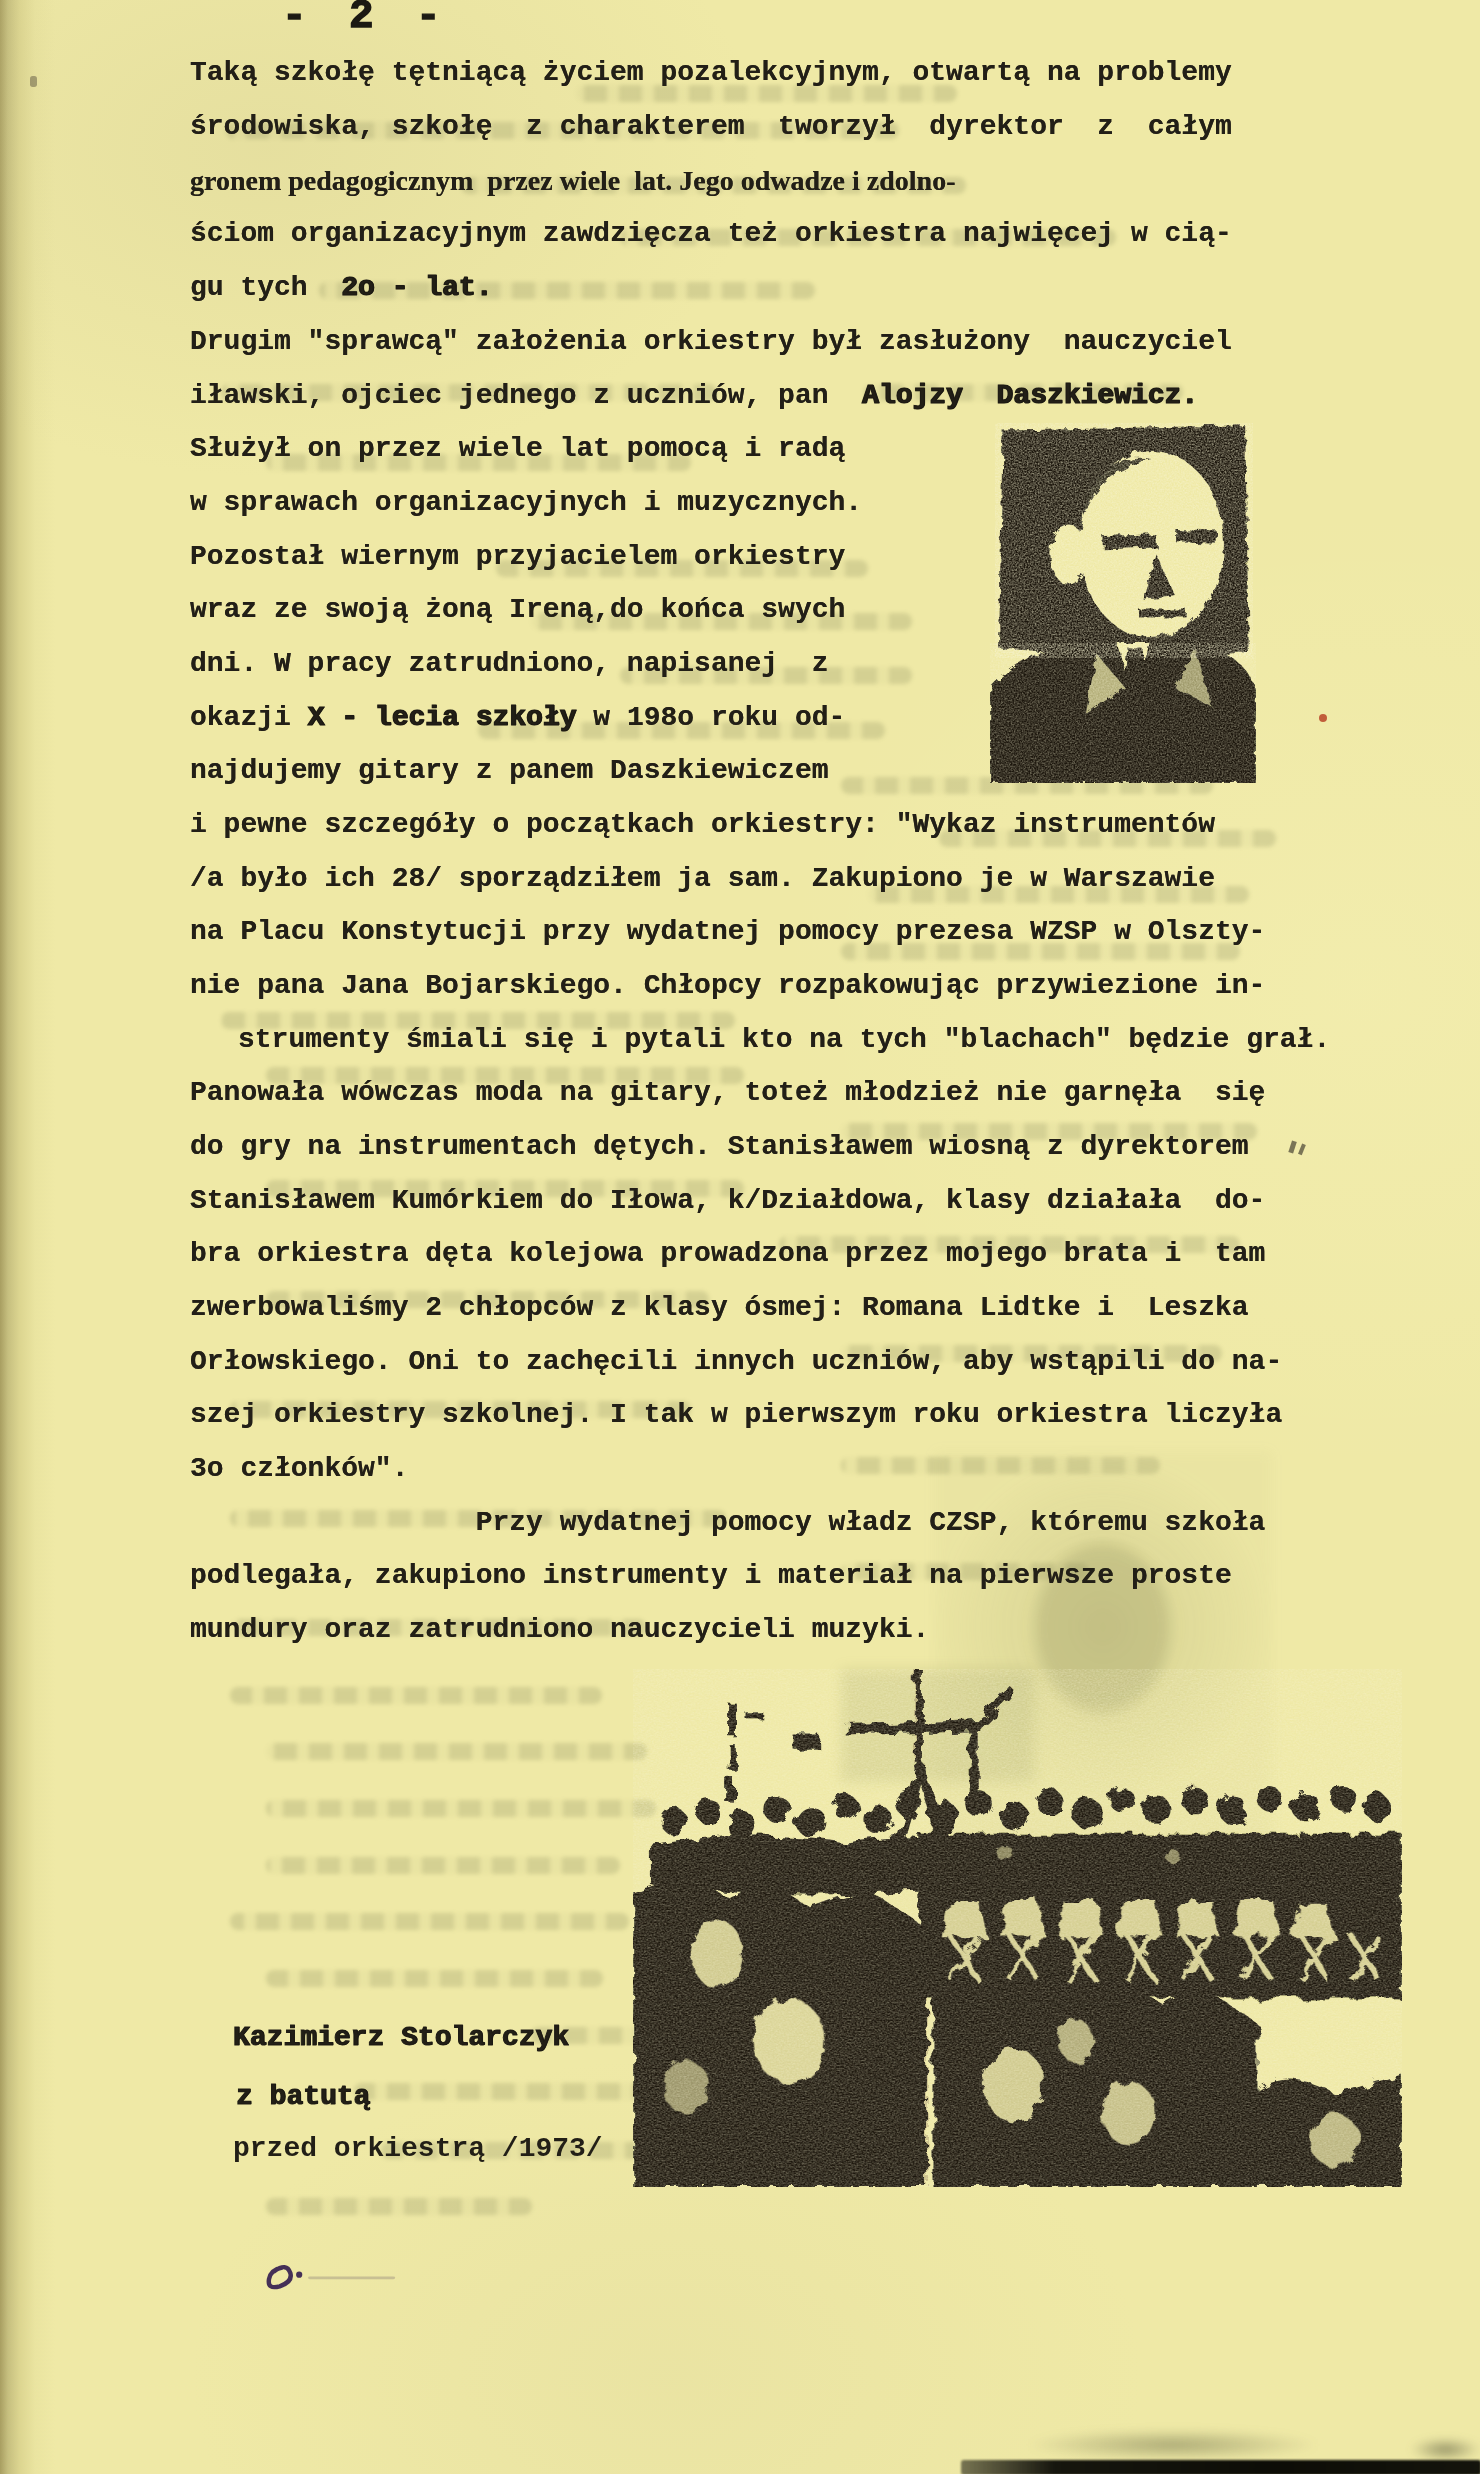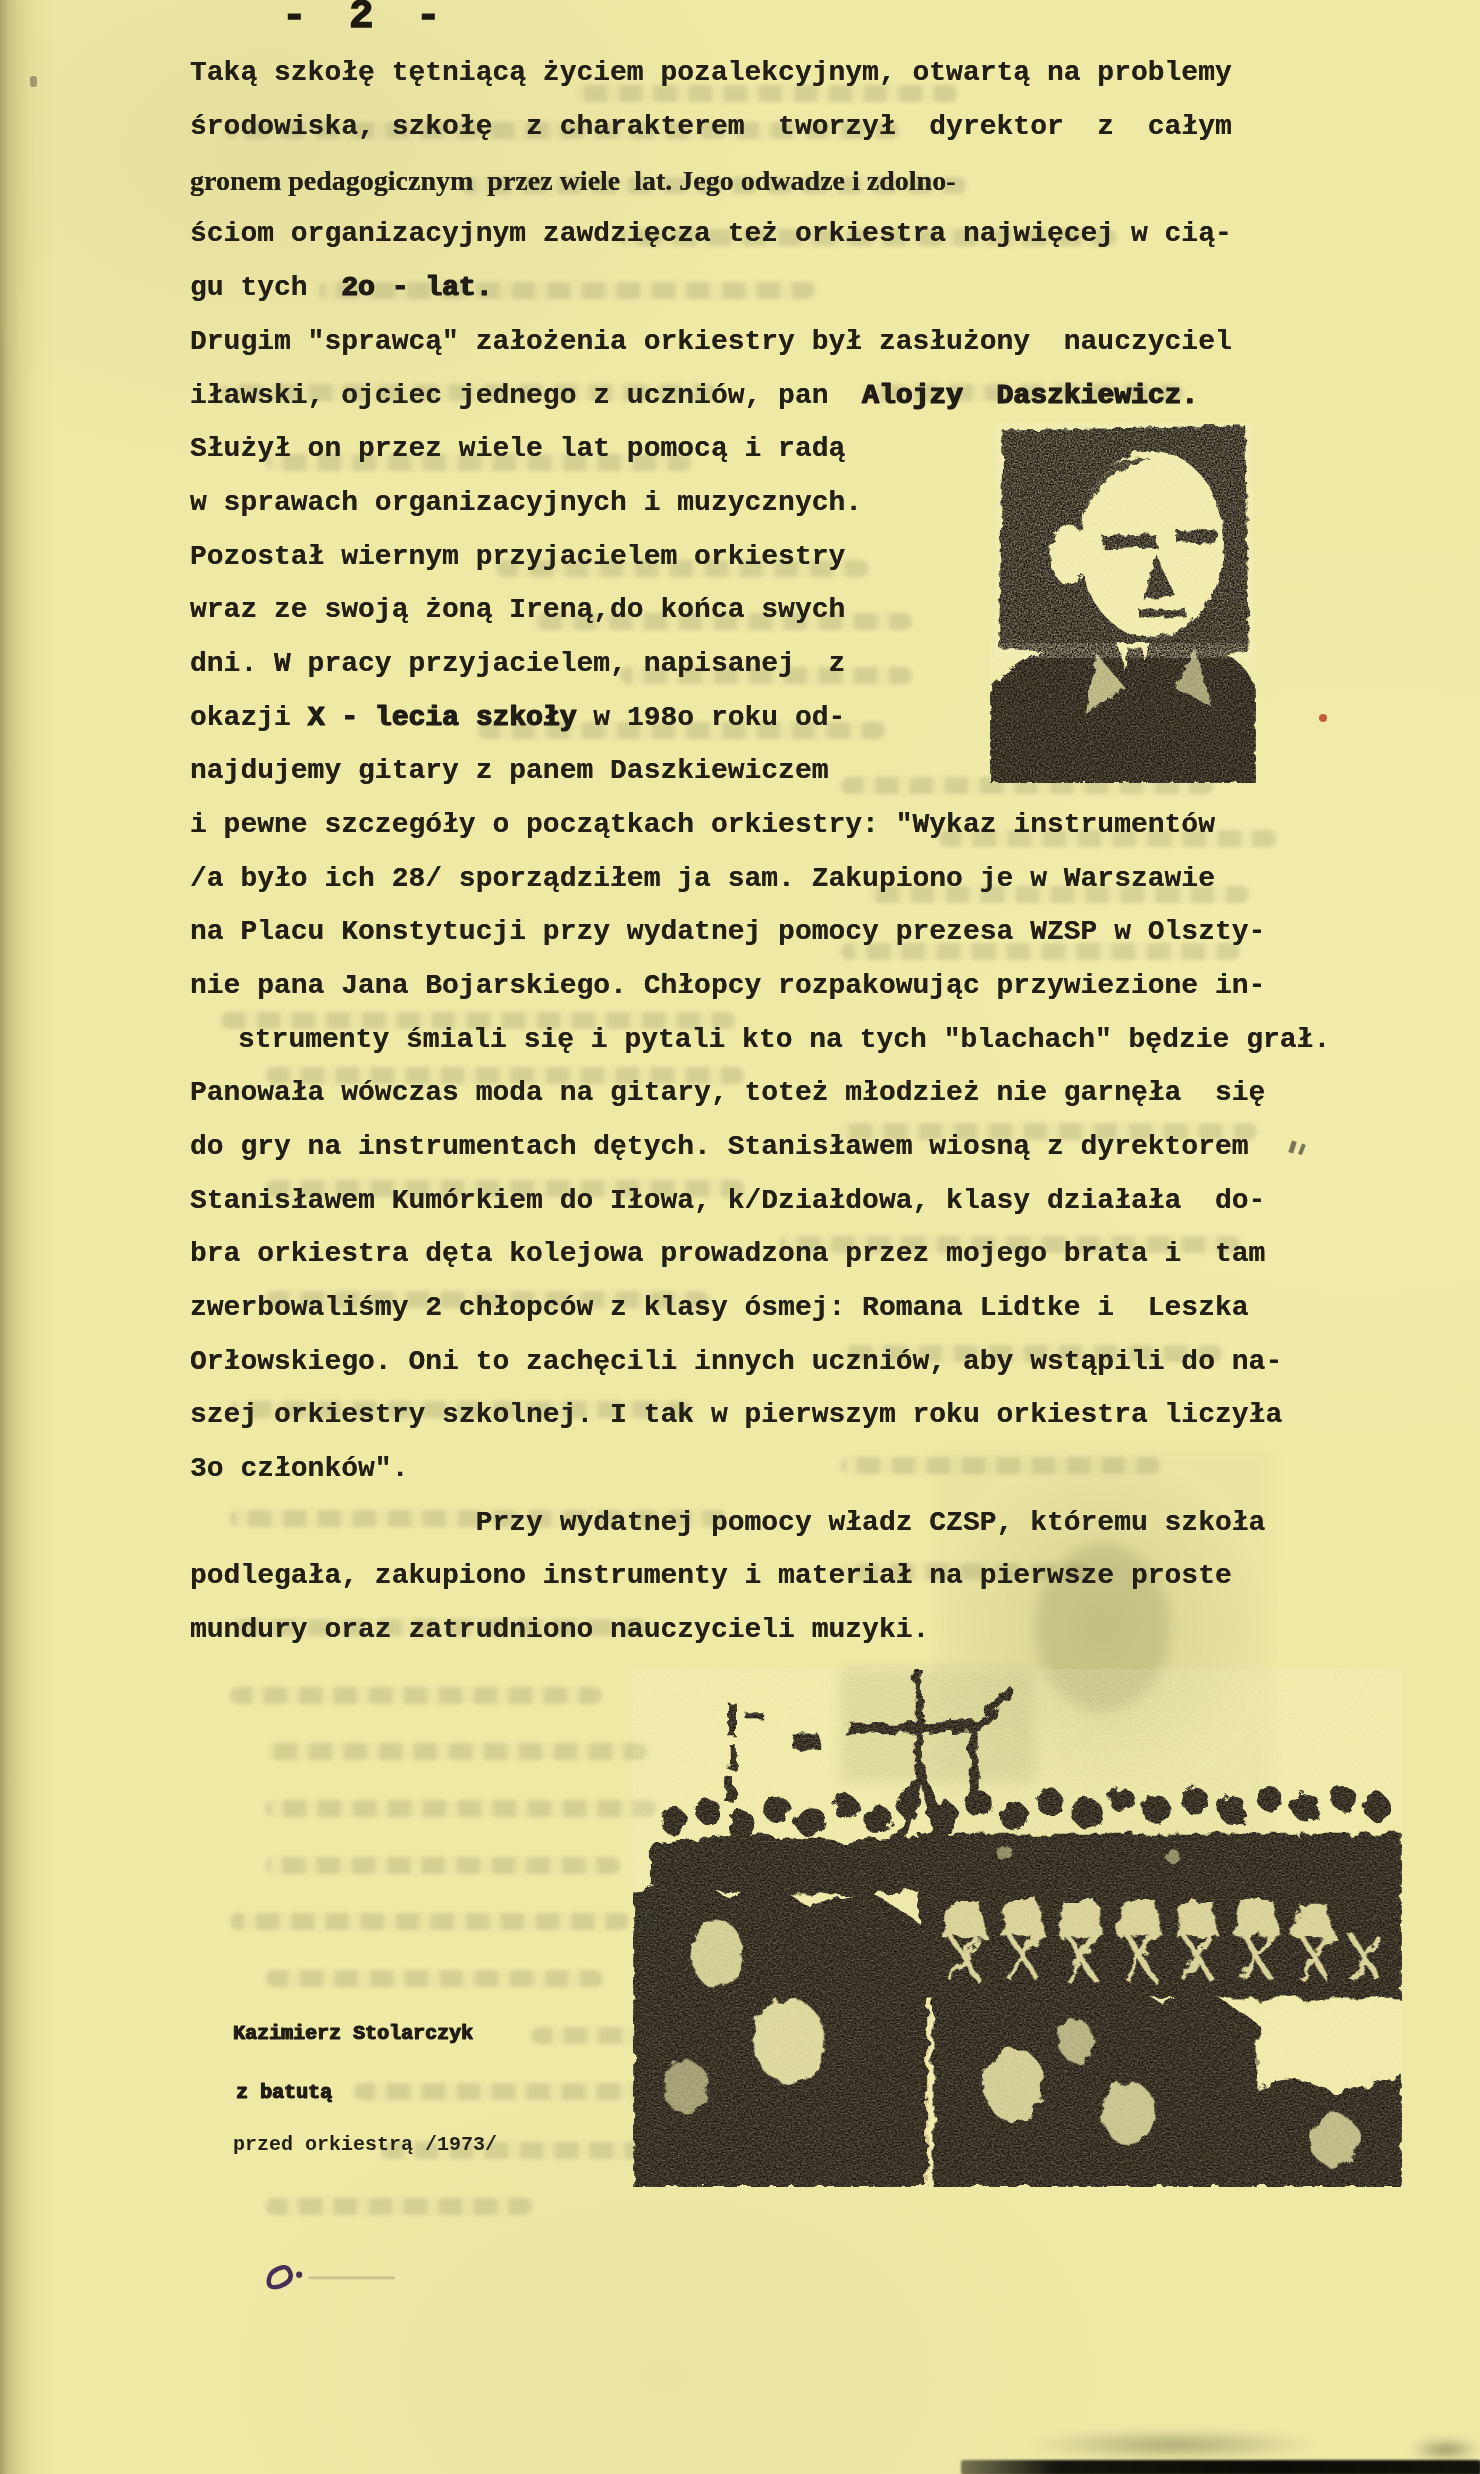--- a/index.html
+++ b/index.html
@@ -21,21 +21,21 @@
   }
   .tline .b{
     -webkit-text-stroke:1.1px #1d1a13;
     text-shadow:0.8px 0 0 #1d1a13,0 0 0.9px #1d1a13;
   }
   .pagenum{
     position:absolute;left:282px;top:-7px;
     font-size:41px;font-weight:700;letter-spacing:8.9px;color:#1c1a13;
     -webkit-text-stroke:1.4px #1c1a13;white-space:pre;
   }
-  .cap{position:absolute;white-space:pre;font-size:20px;font-weight:700;color:#221f17;}
+  .cap{position:absolute;white-space:pre;font-size:28px;font-weight:700;color:#221f17;}
   .capb{-webkit-text-stroke:1px #1d1a13;text-shadow:0.7px 0 0 #1d1a13;}
   .ghost{
     position:absolute;height:17px;border-radius:8px;
     background:repeating-linear-gradient(90deg,rgba(118,122,78,.55) 0 23px,rgba(118,122,78,.12) 23px 35px);
     filter:blur(2.2px);opacity:.40;transform:scaleX(-1);
   }
   .ghost-block{position:absolute;filter:blur(6.2px);}
   .speck{position:absolute;background:#3b352a;opacity:.65;}
   .photo{position:absolute;}
   .barsmudge{position:absolute;filter:blur(4.4px);}
@@ -101,21 +101,21 @@
       <div class="tline" style="top: 112px;">środowiska, szkołę  z charakterem  tworzył  dyrektor  z  całym</div>
       <div class="tline" style="top: 166px; font-family: Liberation Serif, serif;">gronem pedagogicznym  przez wiele  lat. Jego odwadze i zdolno-</div>
       <div class="tline" style="top: 219px;">ściom organizacyjnym zawdzięcza też orkiestra najwięcej w cią-</div>
       <div class="tline" style="top: 273px;"><span>gu tych  </span><span class="b">2o - lat.</span></div>
       <div class="tline" style="top: 327px;">Drugim "sprawcą" założenia orkiestry był zasłużony  nauczyciel</div>
       <div class="tline" style="top: 381px;"><span>iławski, ojciec jednego z uczniów, pan  </span><span class="b">Alojzy  Daszkiewicz.</span></div>
       <div class="tline" style="top: 434px;">Służył on przez wiele lat pomocą i radą</div>
       <div class="tline" style="top: 488px;">w sprawach organizacyjnych i muzycznych.</div>
       <div class="tline" style="top: 542px;">Pozostał wiernym przyjacielem orkiestry</div>
       <div class="tline" style="top: 595px;">wraz ze swoją żoną Ireną,do końca swych</div>
-      <div class="tline" style="top: 649px;">dni. W pracy przyjacielem, napisanej  z</div>
+      <div class="tline" style="top: 649px;">dni. W pracy zatrudniono, napisanej  z</div>
       <div class="tline" style="top: 703px;"><span>okazji </span><span class="b">X - lecia szkoły</span><span> w 198o roku od-</span></div>
       <div class="tline" style="top: 756px;">najdujemy gitary z panem Daszkiewiczem</div>
       <div class="tline" style="top: 810px;">i pewne szczegóły o początkach orkiestry: "Wykaz instrumentów</div>
       <div class="tline" style="top: 864px;">/a było ich 28/ sporządziłem ja sam. Zakupiono je w Warszawie</div>
       <div class="tline" style="top: 917px;">na Placu Konstytucji przy wydatnej pomocy prezesa WZSP w Olszty-</div>
       <div class="tline" style="top: 971px;">nie pana Jana Bojarskiego. Chłopcy rozpakowując przywiezione in-</div>
       <div class="tline" style="top: 1025px; margin-left: 48px;">strumenty śmiali się i pytali kto na tych "blachach" będzie grał.</div>
       <div class="tline" style="top: 1078px;">Panowała wówczas moda na gitary, toteż młodzież nie garnęła  się</div>
       <div class="tline" style="top: 1132px;">do gry na instrumentach dętych. Stanisławem wiosną z dyrektorem</div>
       <div class="tline" style="top: 1186px;">Stanisławem Kumórkiem do Iłowa, k/Działdowa, klasy działała  do-</div>

